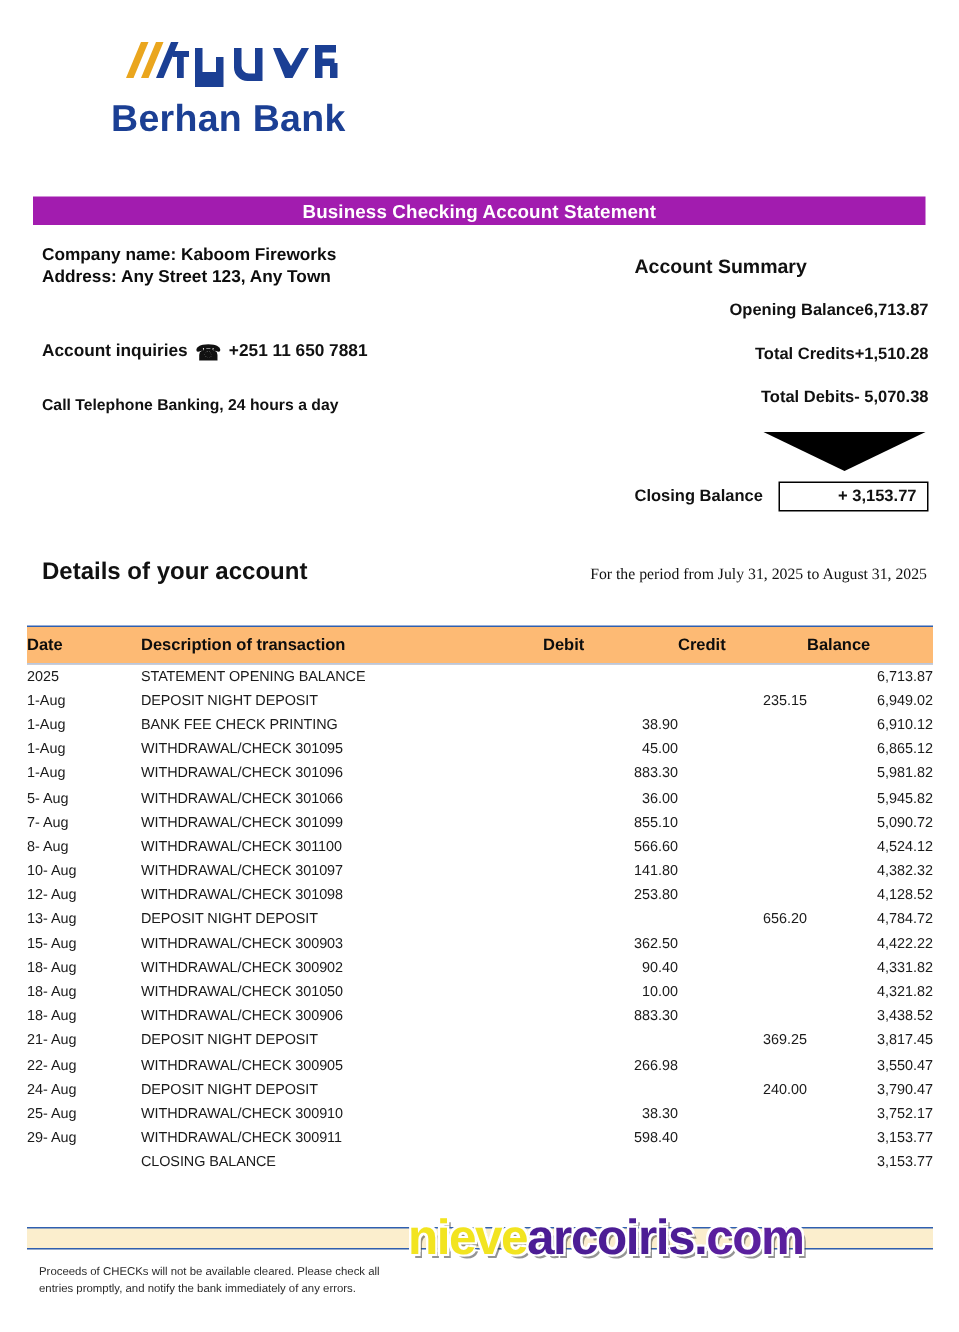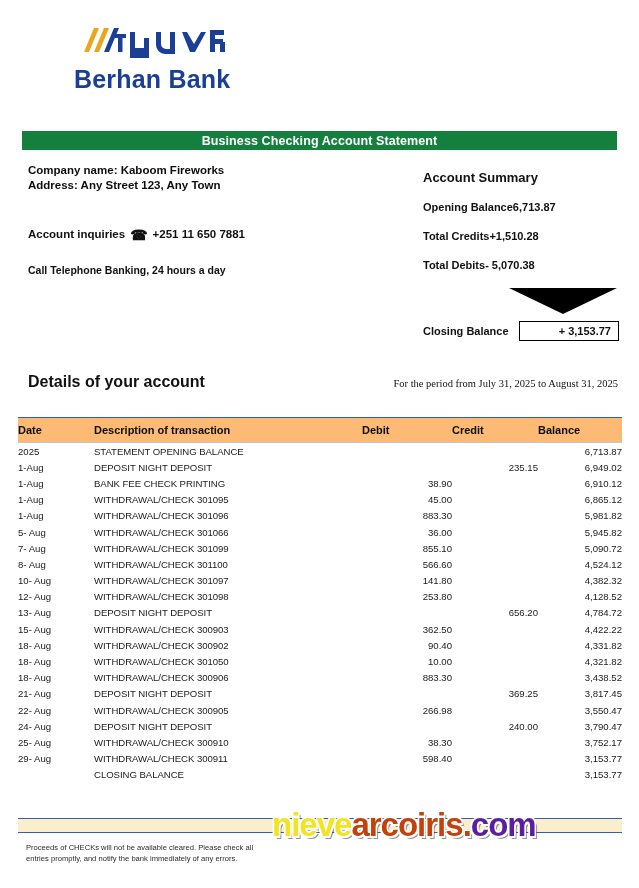--- a/index.html
+++ b/index.html
@@ -36,21 +36,21 @@
     font-family: "Liberation Sans", sans-serif;
   }
 
   
   .title-banner {
     position: absolute;
     left: 22px;
     top: 131px;
     width: 595px;
     height: 19px;
-    background: #15803d;
+    background: #a21caf;
     color: #ffffff;
     font-size: 12.5px;
     font-weight: 700;
     display: flex;
     align-items: center;
     justify-content: center;
     letter-spacing: 0.1px;
   }
 
   
@@ -93,21 +93,21 @@
     top: 170px;
     width: 196px;
   }
   .summary-title {
     font-size: 13px;
     font-weight: 700;
     margin-bottom: 16px;
   }
   .summary-row {
     display: flex;
-    justify-content: flex-start;
+    justify-content: flex-end;
     align-items: baseline;
     font-size: 11px;
     font-weight: 700;
     margin-bottom: 17px;
   }
   .summary-row .s-label { white-space: nowrap; }
   .summary-row .s-value { white-space: nowrap; }
 
   .arrow-wrap {
     position: relative;
@@ -231,21 +231,21 @@
     font-family: "Liberation Sans", sans-serif;
     white-space: nowrap;
     text-shadow:
       -1.5px -1.5px 0 #ffffff,
        1.5px -1.5px 0 #ffffff,
       -1.5px  1.5px 0 #ffffff,
        1.5px  1.5px 0 #ffffff,
        2.5px  2.5px 0 rgba(60,60,60,0.55);
   }
   .wm-a { color: #f2e420; }
-  .wm-b { color: #c2410c; }
+  .wm-b { color: #4c1d95; }
   .wm-c { color: #5a1f9e; }
 
   
   .fine-print {
     position: absolute;
     left: 26px;
     top: 843px;
     width: 230px;
     font-size: 7.6px;
     line-height: 10.5px;

